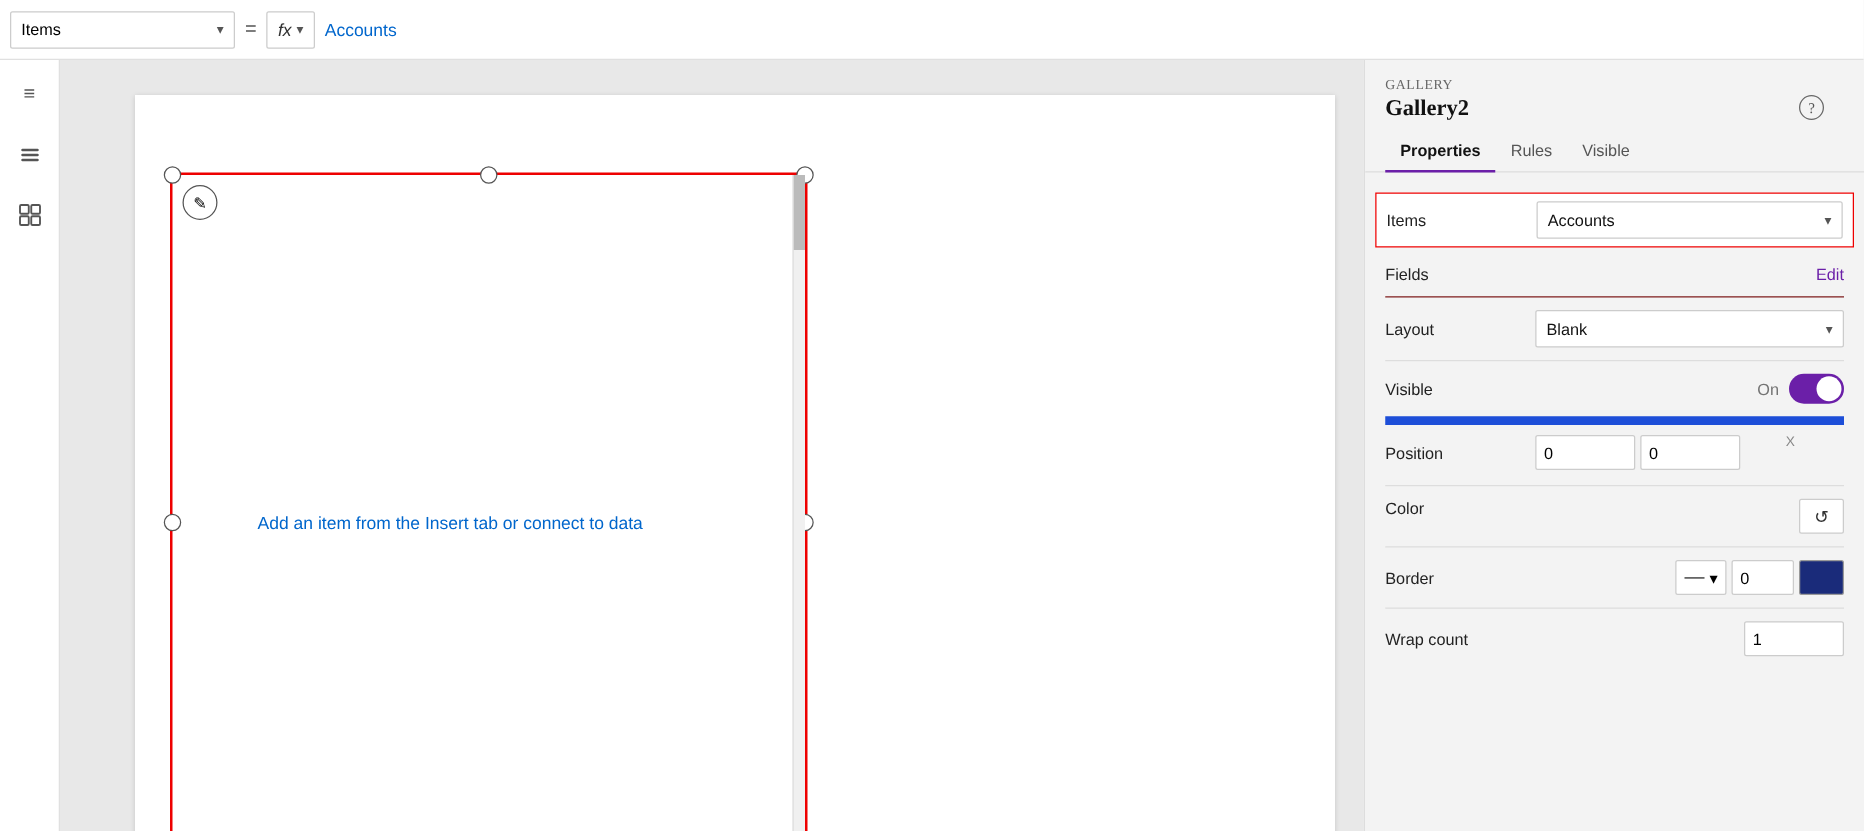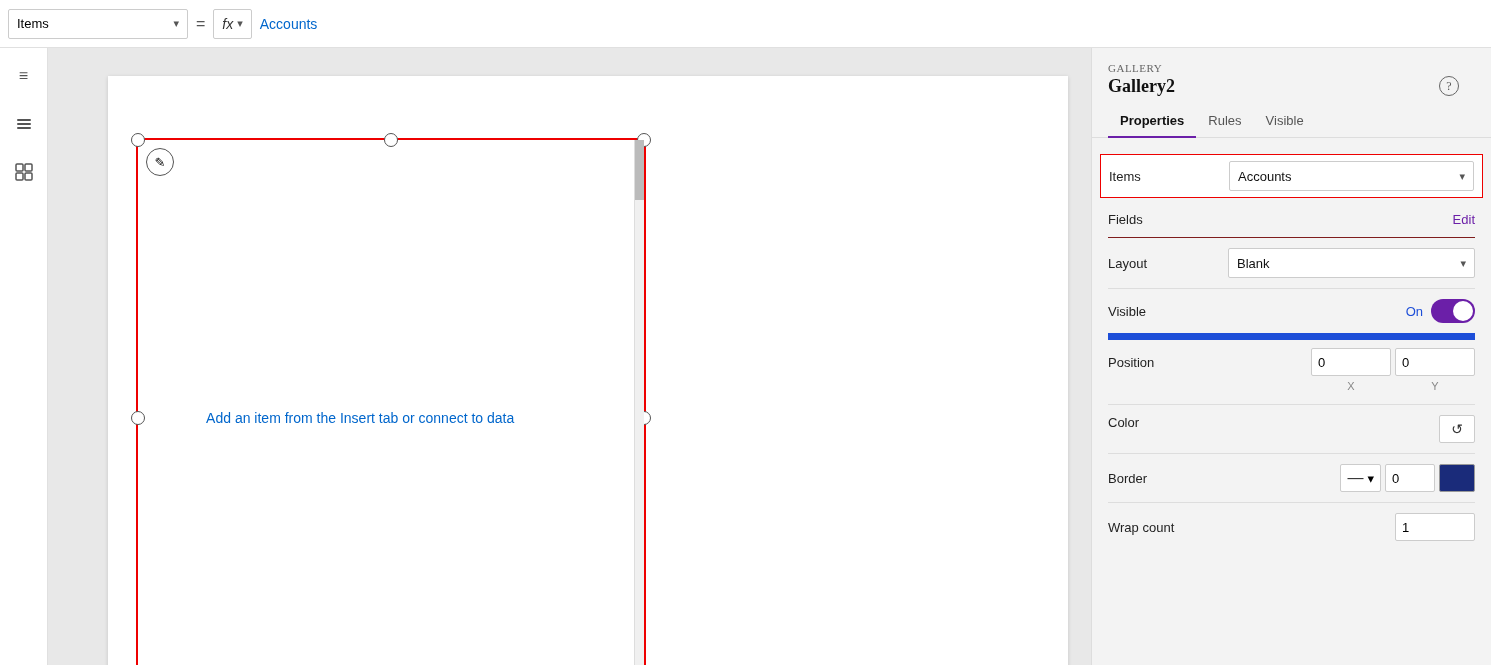--- a/index.html
+++ b/index.html
@@ -339,21 +339,21 @@
 
     
     .visible-row {
       display: flex;
       align-items: center;
       padding: 10px 0;
       border-bottom: 7px solid #1d4ed8;
     }
     .visible-on-label {
       margin-left: auto;
-      color: #1d4ed8;
+      color: #737373;
       font-size: 13px;
       margin-right: 8px;
     }
 
     
     .toggle {
       width: 44px;
       height: 24px;
       background: #6b1fa8;
       border-radius: 12px;
@@ -392,21 +392,21 @@
       padding-bottom: 4px;
     }
     .coord-label {
       width: 80px;
       text-align: center;
       font-size: 11px;
       color: #888;
     }
     .position-full-row {
       display: flex;
-      flex-direction: column;
+      flex-direction: row;
       padding: 8px 0;
       border-bottom: 1px solid #ddd;
     }
     .position-top-row {
       display: flex;
       align-items: center;
       margin-bottom: 4px;
     }
     .position-bottom-row {
       display: flex;

